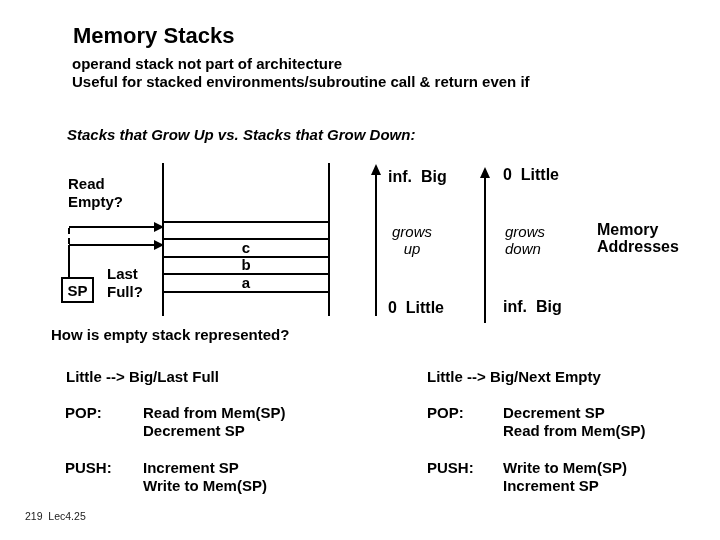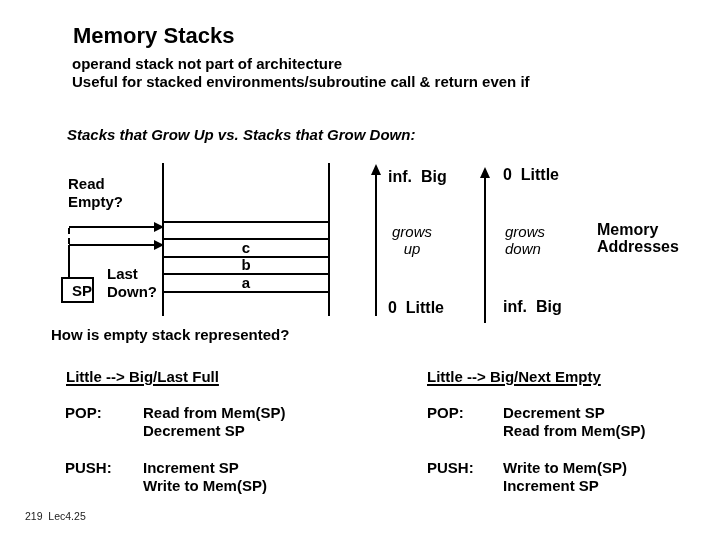--- a/index.html
+++ b/index.html
@@ -46,31 +46,31 @@
     border-bottom: 11px solid #000;
     border-left: 5px solid transparent;
     border-right: 5px solid transparent;
   }
 
   .cell-letter { left: 162px; width: 168px; text-align: center; font-size: 15px; line-height: 16px; font-weight: bold; }
 
   .sp-box {
     left: 61px; top: 277px; width: 29px; height: 22px;
     border: 2px solid #000;
-    display: flex; align-items: center; justify-content: flex-end;
+    display: flex; align-items: center; justify-content: center;
     font-size: 15px; font-weight: bold;
   }
 
   
   .axis-label { font-size: 16px; line-height: 16px; font-weight: bold; }
   .grows { font-size: 15px; line-height: 17px; font-weight: normal; font-style: italic; }
 
   
   .question { left: 51px; top: 326px; }
-  .col-heading { text-decoration: underline; text-decoration-thickness: 2px; text-underline-offset: 2px; text-align: right; }
+  .col-heading { text-decoration-thickness: 2px; text-underline-offset: 2px; text-align: right; }
   .op-lines { line-height: 18px; font-size: 15px; font-weight: bold; }
 
   .footer-note { left: 25px; top: 510px; font-size: 10.5px; color: #1a1a1a; font-weight: normal; }
 </style>
 </head>
 <body>
 
 <main>
 
   <h1 class="abs page-title">Memory Stacks</h1>
@@ -106,21 +106,21 @@
     <div class="abs arrow-right" style="left:69px; top:244px; width:93px;"></div>
     <div class="abs dash-v" style="left:68px; top:228px; height:16px;"></div>
     <div class="abs vline" style="left:68px; top:245px; height:32px;"></div>
 
     <div class="abs sp-box">
       <span>SP</span>
     </div>
 
     <div class="abs t15" style="left:107px; top:265px;">
       <div>Last</div>
-      <div>Down?</div>
+      <div>Full?</div>
     </div>
 
     <div class="abs arrow-up" style="left:375px; top:166px; height:150px;"></div>
     <div class="abs axis-label pre" style="left:388px; top:169px;">inf.  Big</div>
     <div class="abs grows" style="left:384px; top:223px; width:56px; text-align:center;">
       <div>grows</div>
       <div>up</div>
     </div>
     <div class="abs axis-label pre" style="left:388px; top:300px;">0  Little</div>
 

